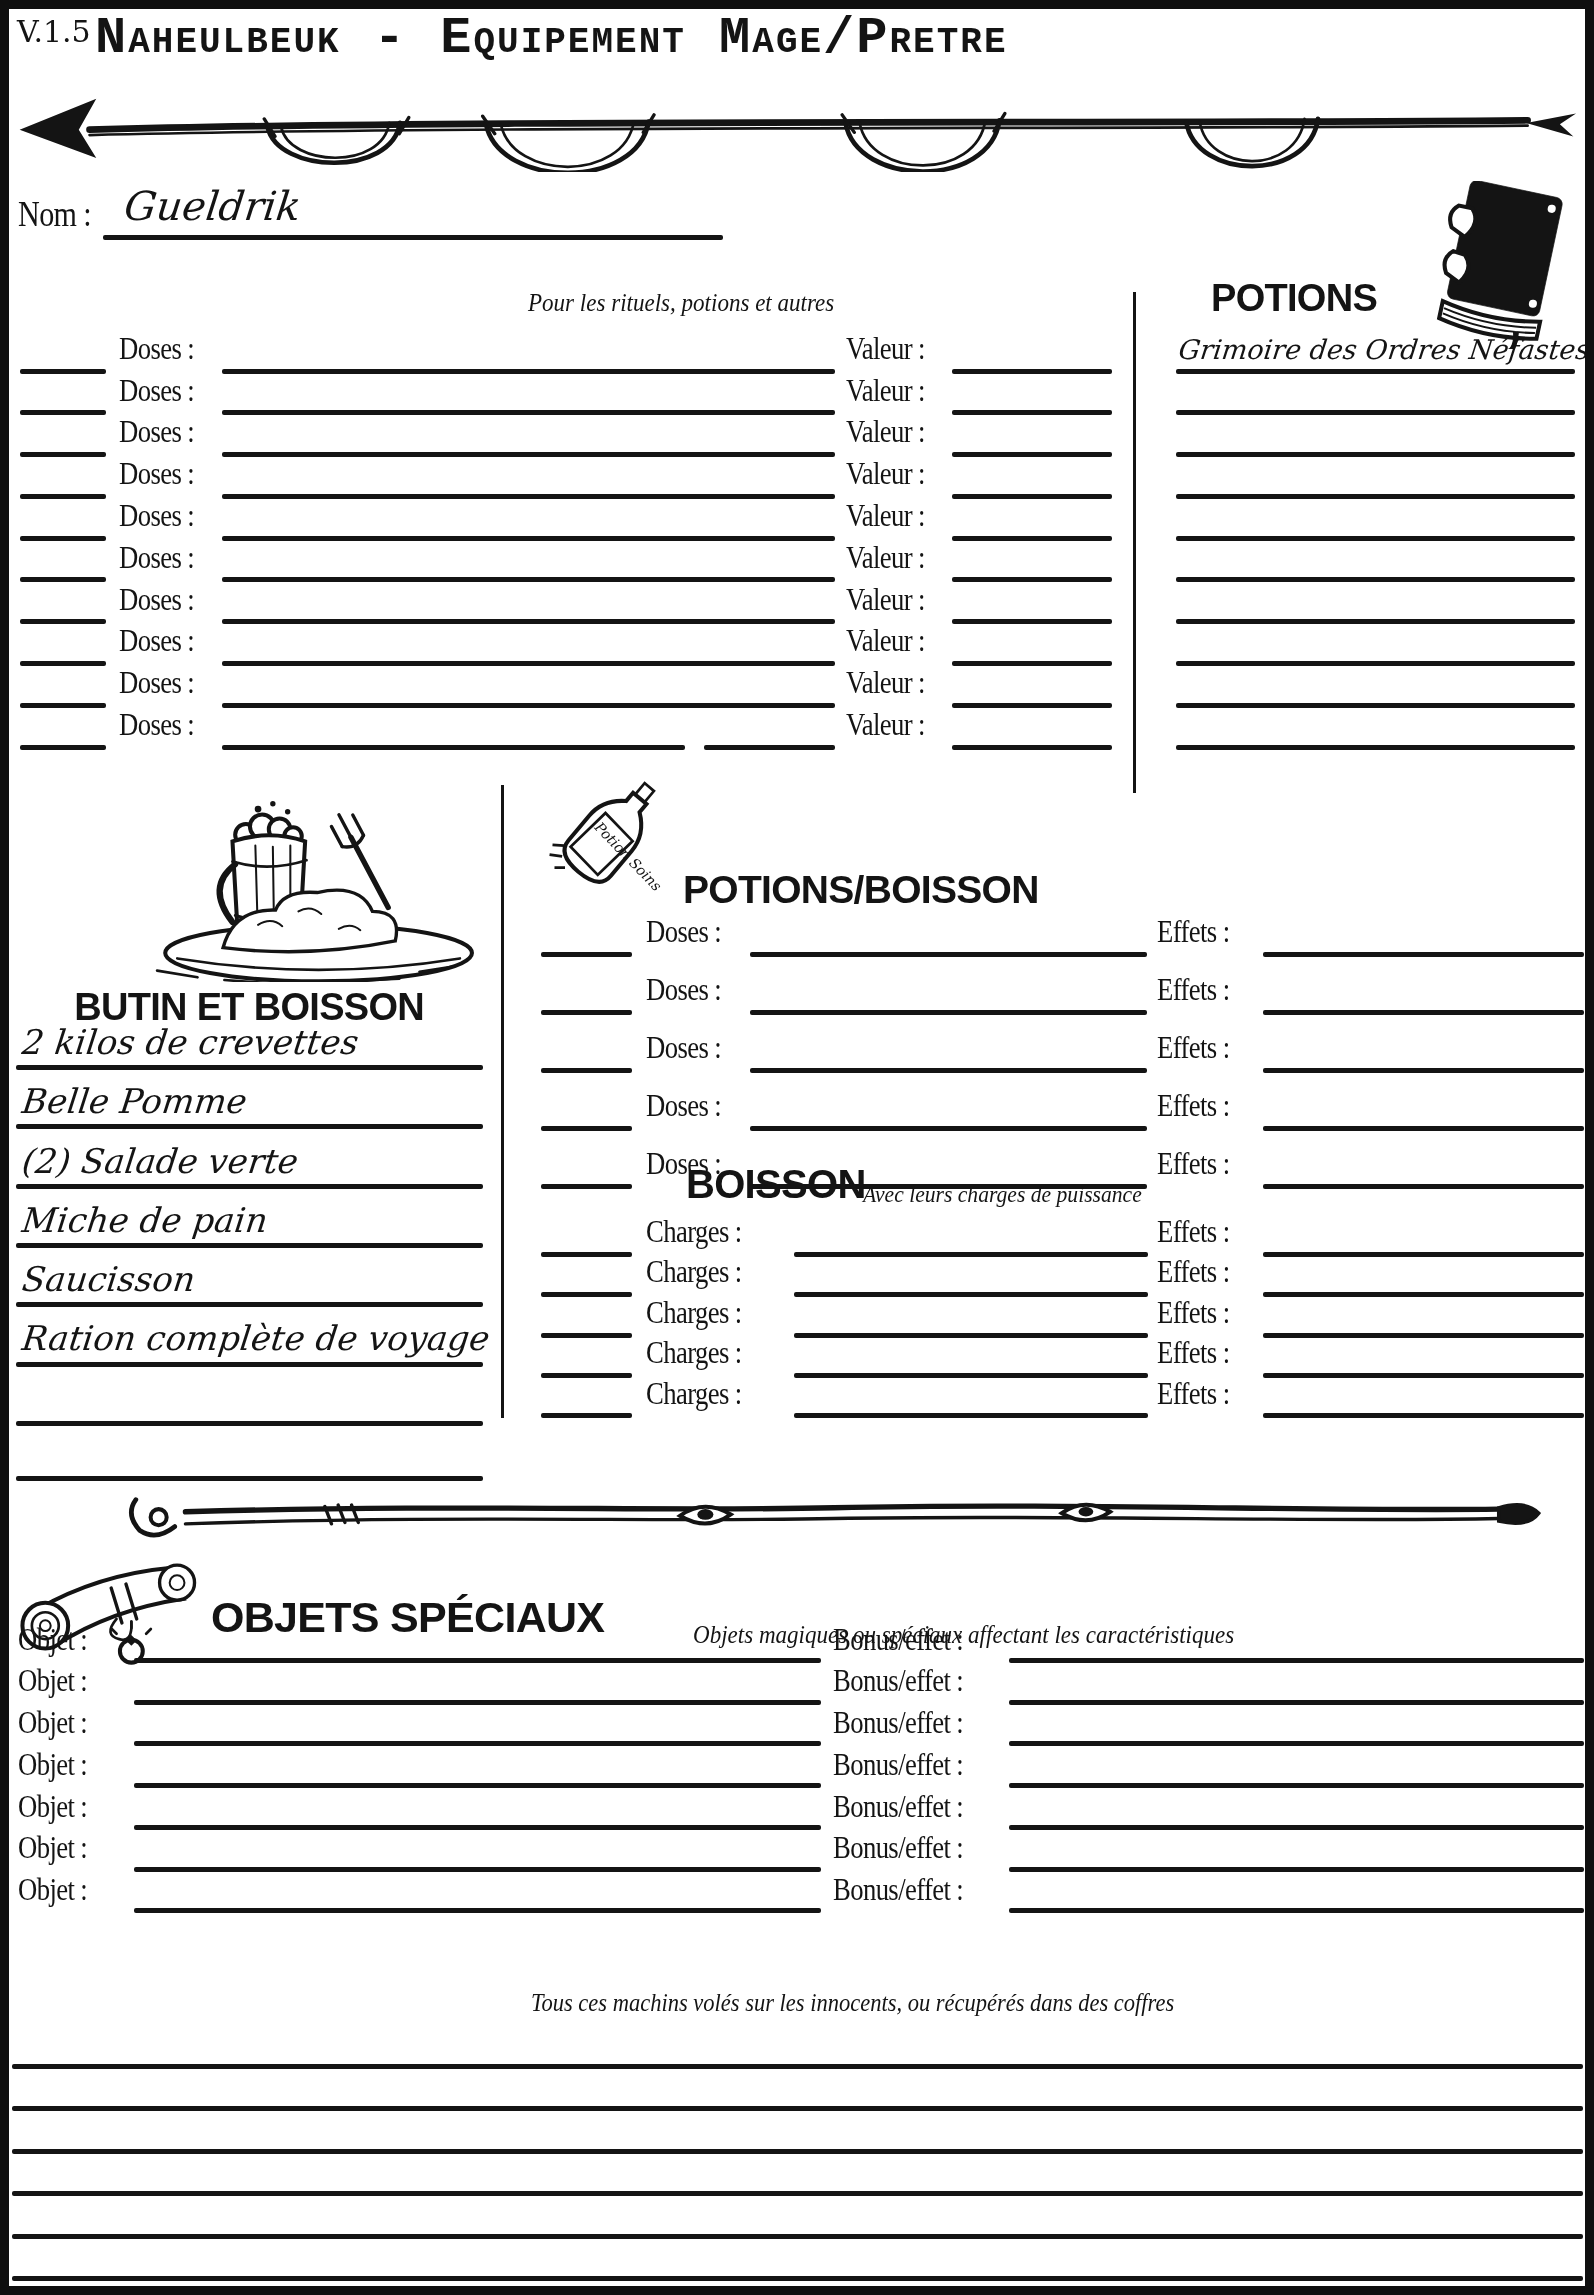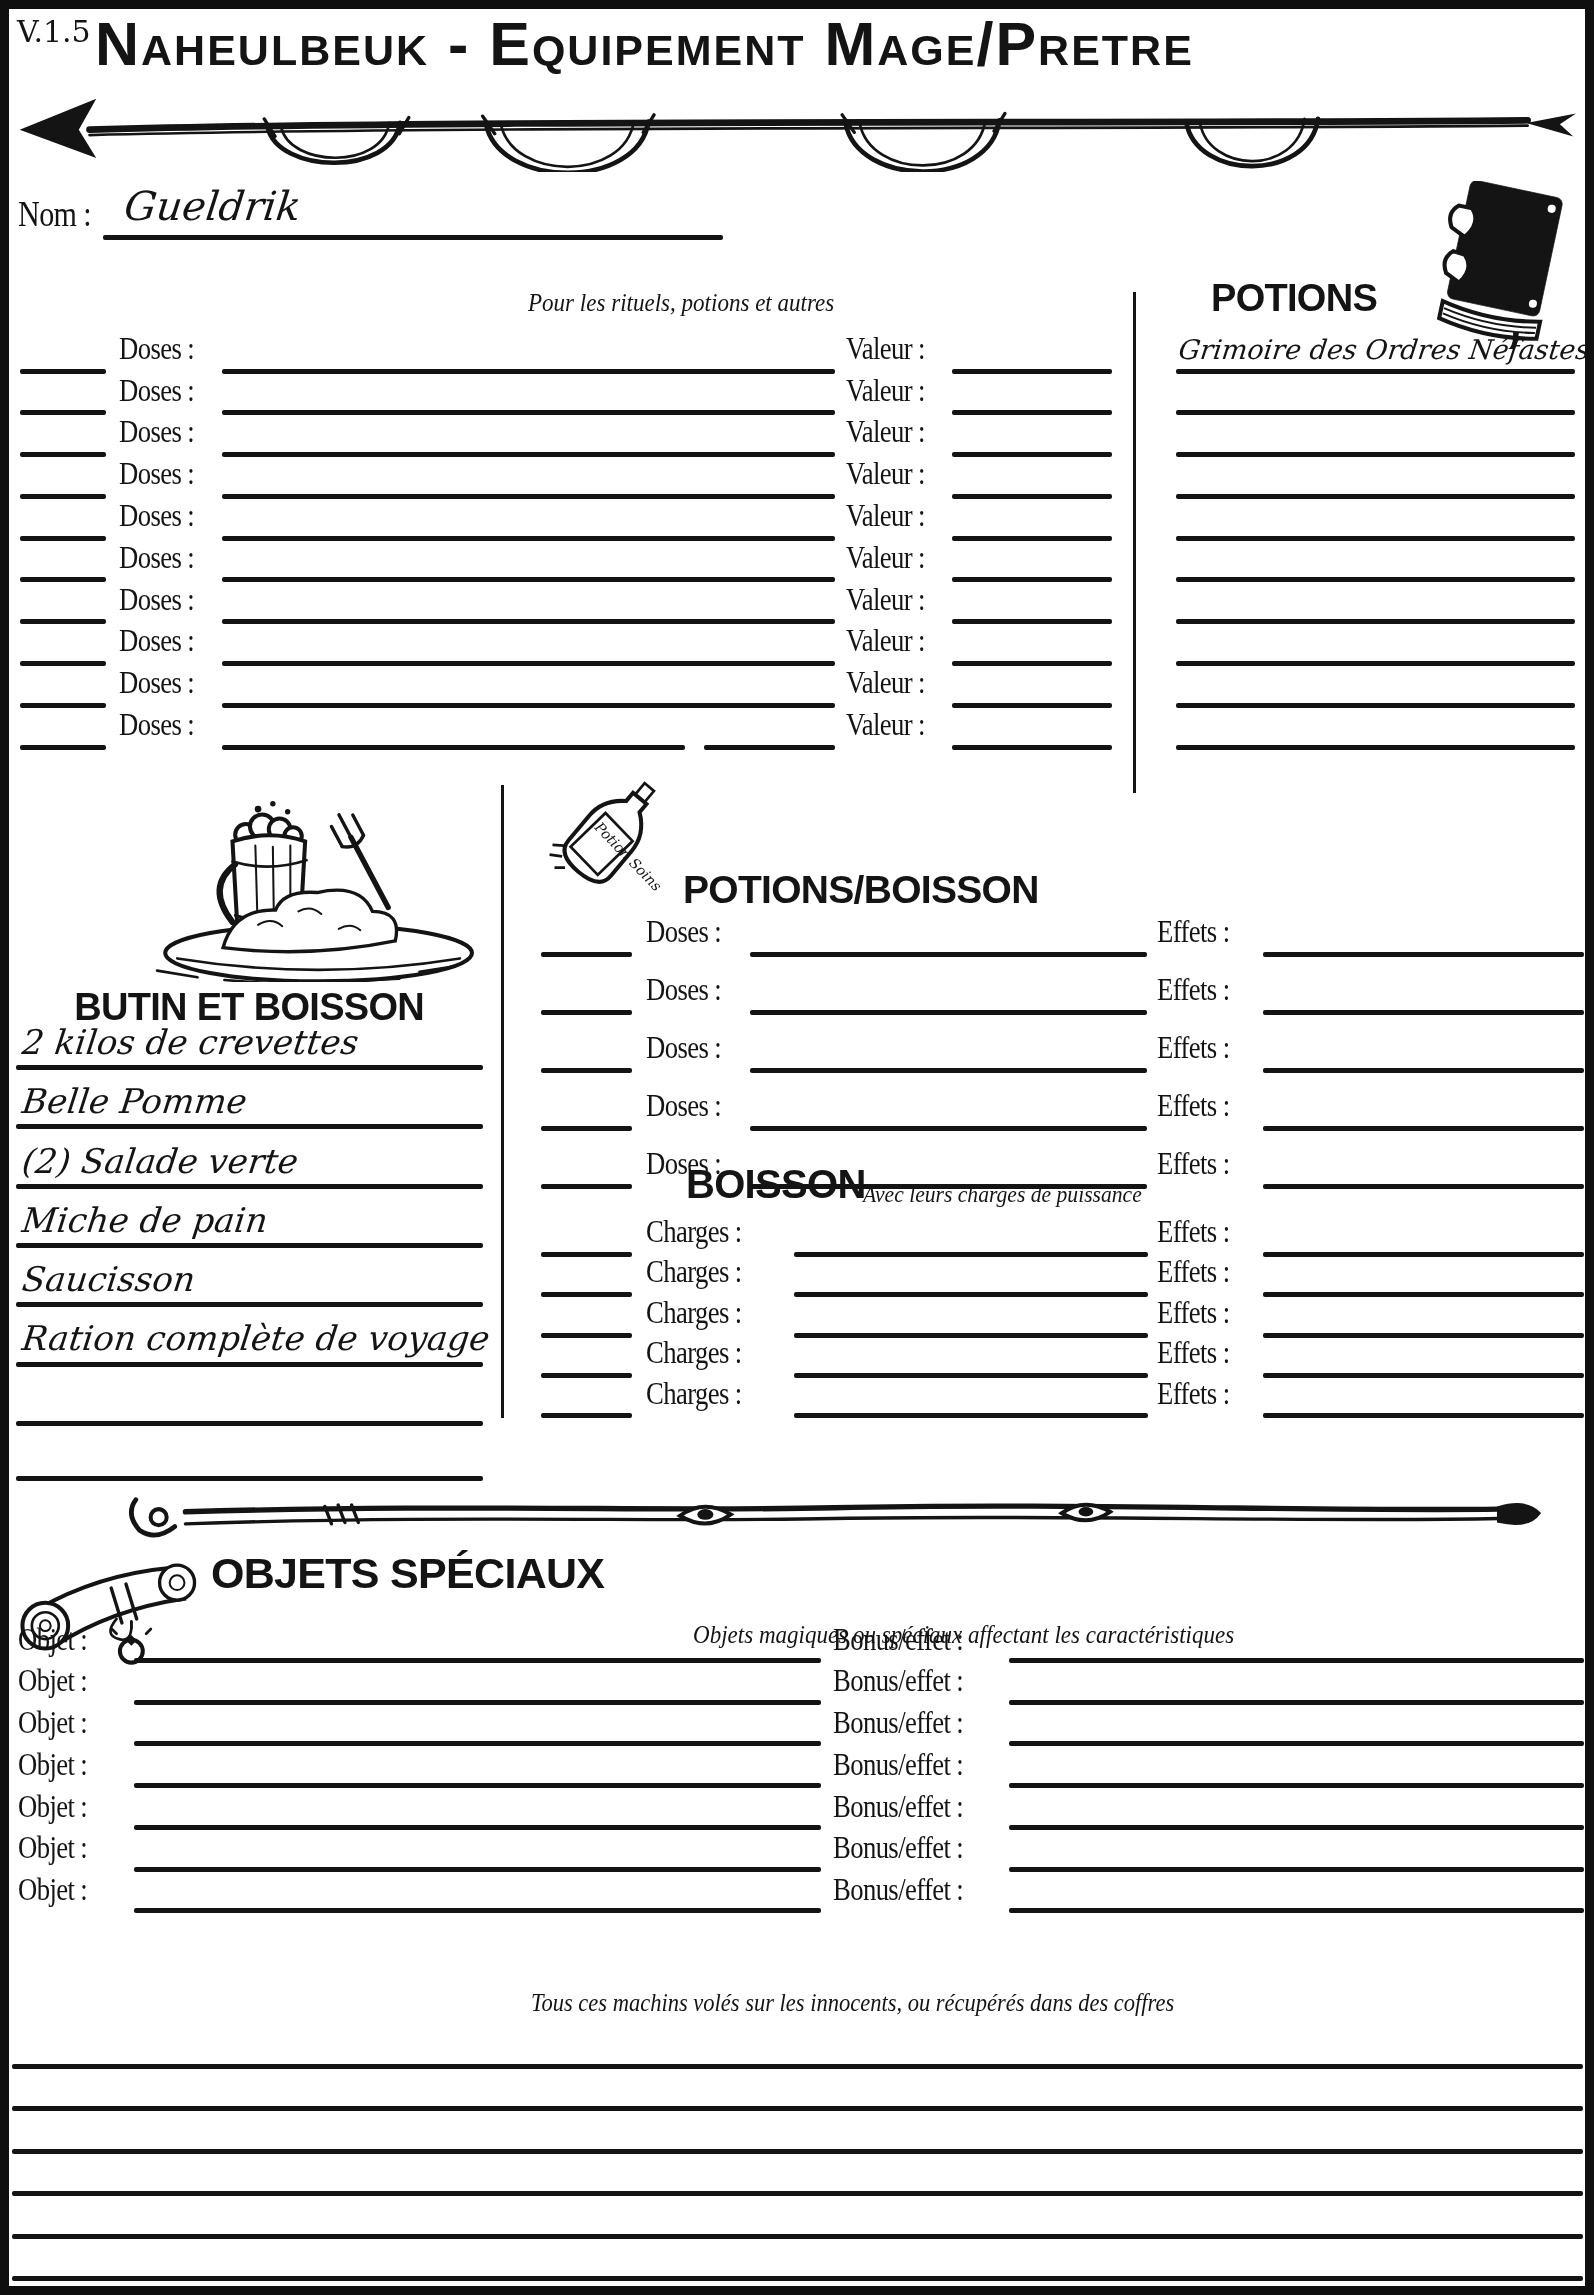--- a/index.html
+++ b/index.html
@@ -10,22 +10,22 @@
   .vd{position:absolute;width:2.7px;background:#141414}
   .lbl{position:absolute;font-size:31px;white-space:nowrap;letter-spacing:-0.7px;
        transform:scaleX(.86);transform-origin:left bottom}
   .hdr{position:absolute;font-family:"Liberation Sans",sans-serif;font-weight:900;
        white-space:nowrap;letter-spacing:-0.7px}
   .sub{position:absolute;font-style:italic;font-size:25.6px;white-space:nowrap;
        transform:scaleX(.9);transform-origin:left bottom}
   .scr{position:absolute;font-family:"DejaVu Serif",serif;font-style:italic;white-space:nowrap;
        transform:skewX(-7deg);transform-origin:left bottom}
   .ver{position:absolute;font-family:"DejaVu Serif",serif;font-size:30px}
-  .title{position:absolute;font-family:Liberation Sans, sans-serif;font-weight:700;font-variant:small-caps;
-         font-size:61px;letter-spacing:2px;white-space:nowrap}
+  .title{position:absolute;font-family:Liberation Mono, monospace;font-weight:700;font-variant:small-caps;
+         font-size:52px;letter-spacing:2px;white-space:nowrap}
   svg{position:absolute}
   svg *{vector-effect:none}
 </style>
 </head>
 <body>
 
 <div id="page">
 
   <div class="ver" style="left:8px;top:5.4px">V.1.5</div>
   <div class="title" style="left:86px;top:0px">Naheulbeuk - Equipement Mage/Pretre</div>
@@ -302,21 +302,21 @@
       <circle cx="248" cy="56" r="26" stroke-width="5"></circle>
       <circle cx="248" cy="56" r="11" stroke-width="3"></circle>
       <path d="M150 64 l16 52 M172 58 l16 52" stroke-width="5" fill="none"></path>
       <path d="M158 110 q-20 24 4 30 q20 6 18 -26" fill="none" stroke-width="4"></path>
       <circle cx="180" cy="158" r="17" stroke-width="6"></circle>
       <path d="M180 134 l8 8 -8 8 -8 -8 z" fill="#141414" stroke="none"></path>
       <path d="M180 124 v-10 M158 132 l-7 -7 M202 132 l7 -7" stroke-width="4" fill="none"></path>
     </g>
   </svg>
 
-  <div class="hdr" style="left:202px;top:1540px;font-size:43px">OBJETS SPÉCIAUX</div>
+  <div class="hdr" style="left:202px;top:1584px;font-size:43px">OBJETS SPÉCIAUX</div>
   <div class="sub" style="left:684px;top:1611px">Objets magiques ou spéciaux affectant les caractéristiques</div>
 
   <div class="lbl" style="left:9.4px;top:1613px">Objet :</div>
   <div class="ln" style="left:125px;top:1649px;width:687px"></div>
   <div class="lbl" style="left:824px;top:1613px">Bonus/effet :</div>
   <div class="ln" style="left:1000px;top:1649px;width:575px"></div>
 
   <div class="lbl" style="left:9.4px;top:1654px">Objet :</div>
   <div class="ln" style="left:125px;top:1691px;width:687px"></div>
   <div class="lbl" style="left:824px;top:1654px">Bonus/effet :</div>

